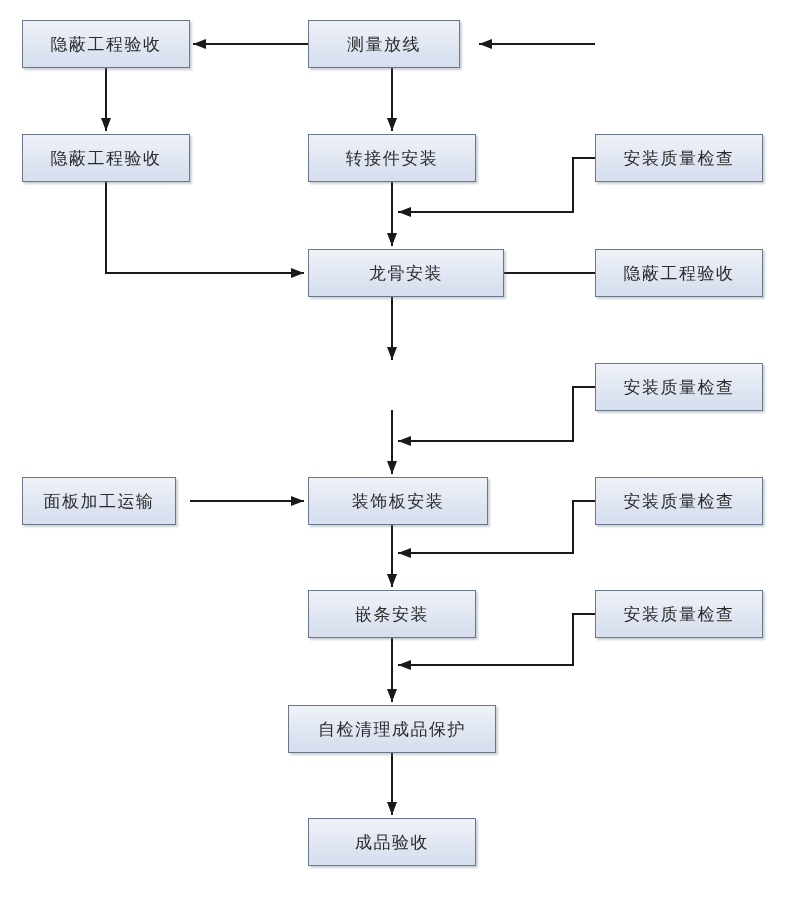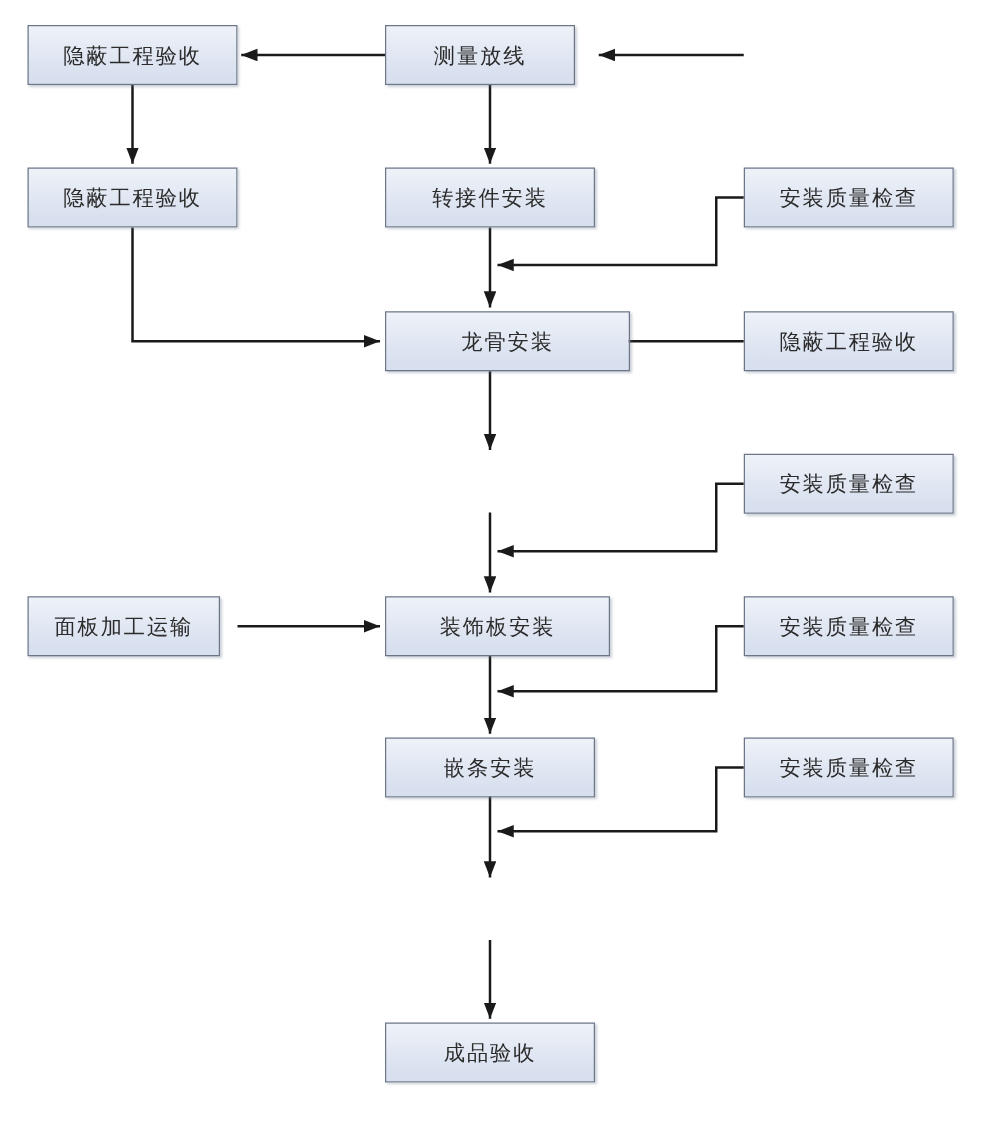--- a/index.html
+++ b/index.html
@@ -122,18 +122,21 @@
     <span>安装质量检查</span>
   </div>
 
   <div class="node" style="left:308px;top:590px;width:168px">
     <span>嵌条安装</span>
   </div>
   <div class="node" style="left:595px;top:590px;width:168px">
     <span>安装质量检查</span>
   </div>
 
+  <div class="node" style="left:288px;top:705px;width:208px">
+    <span>自检清理成品保护</span>
+  </div>
 
   <div class="node" style="left:308px;top:818px;width:168px">
     <span>成品验收</span>
   </div>
 
 </div>
 
 </body></html>

